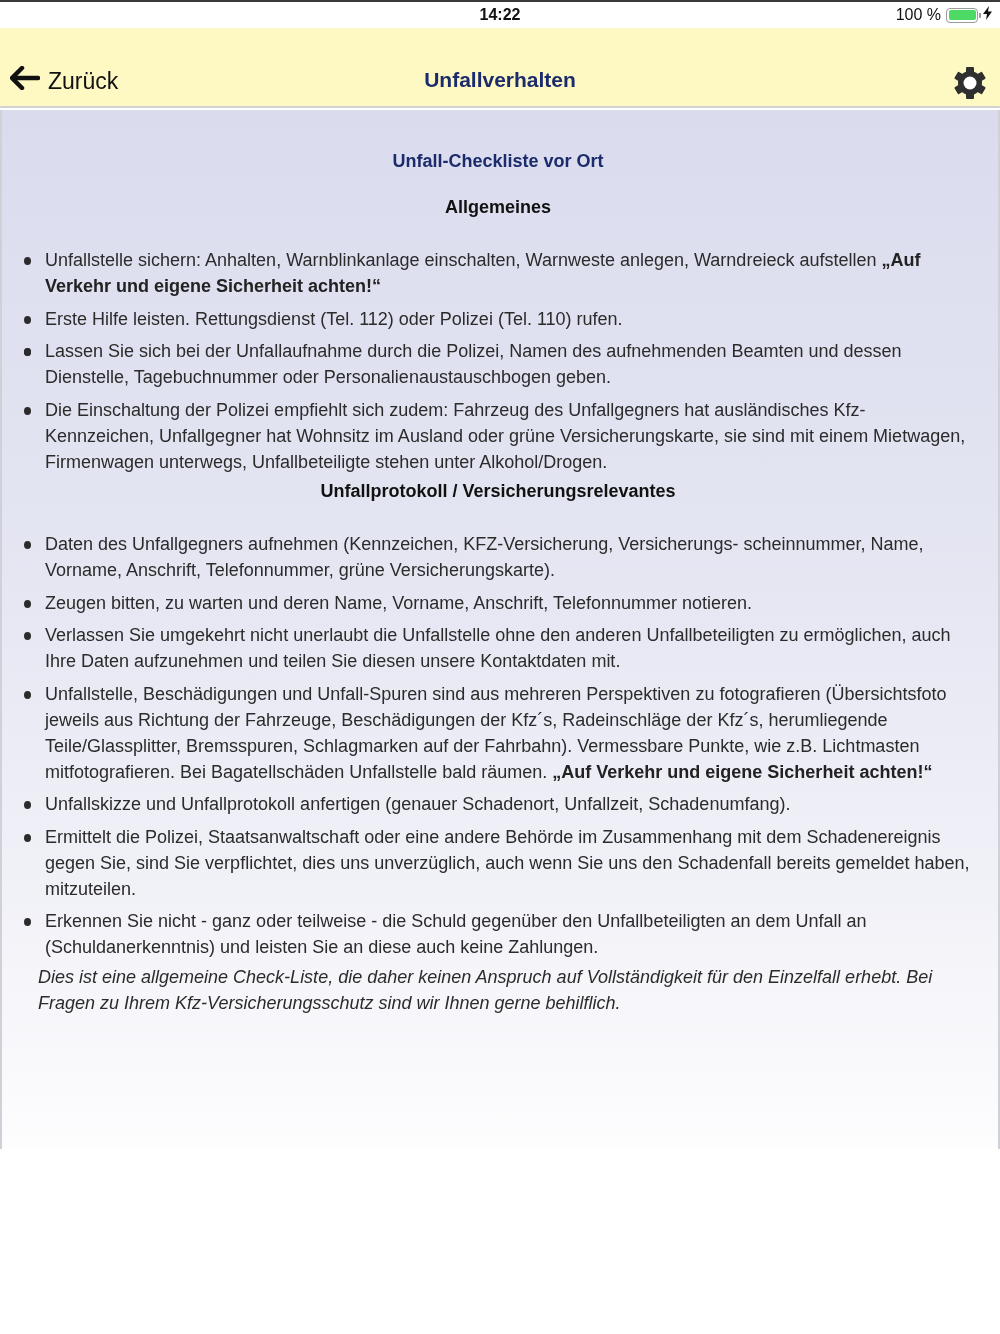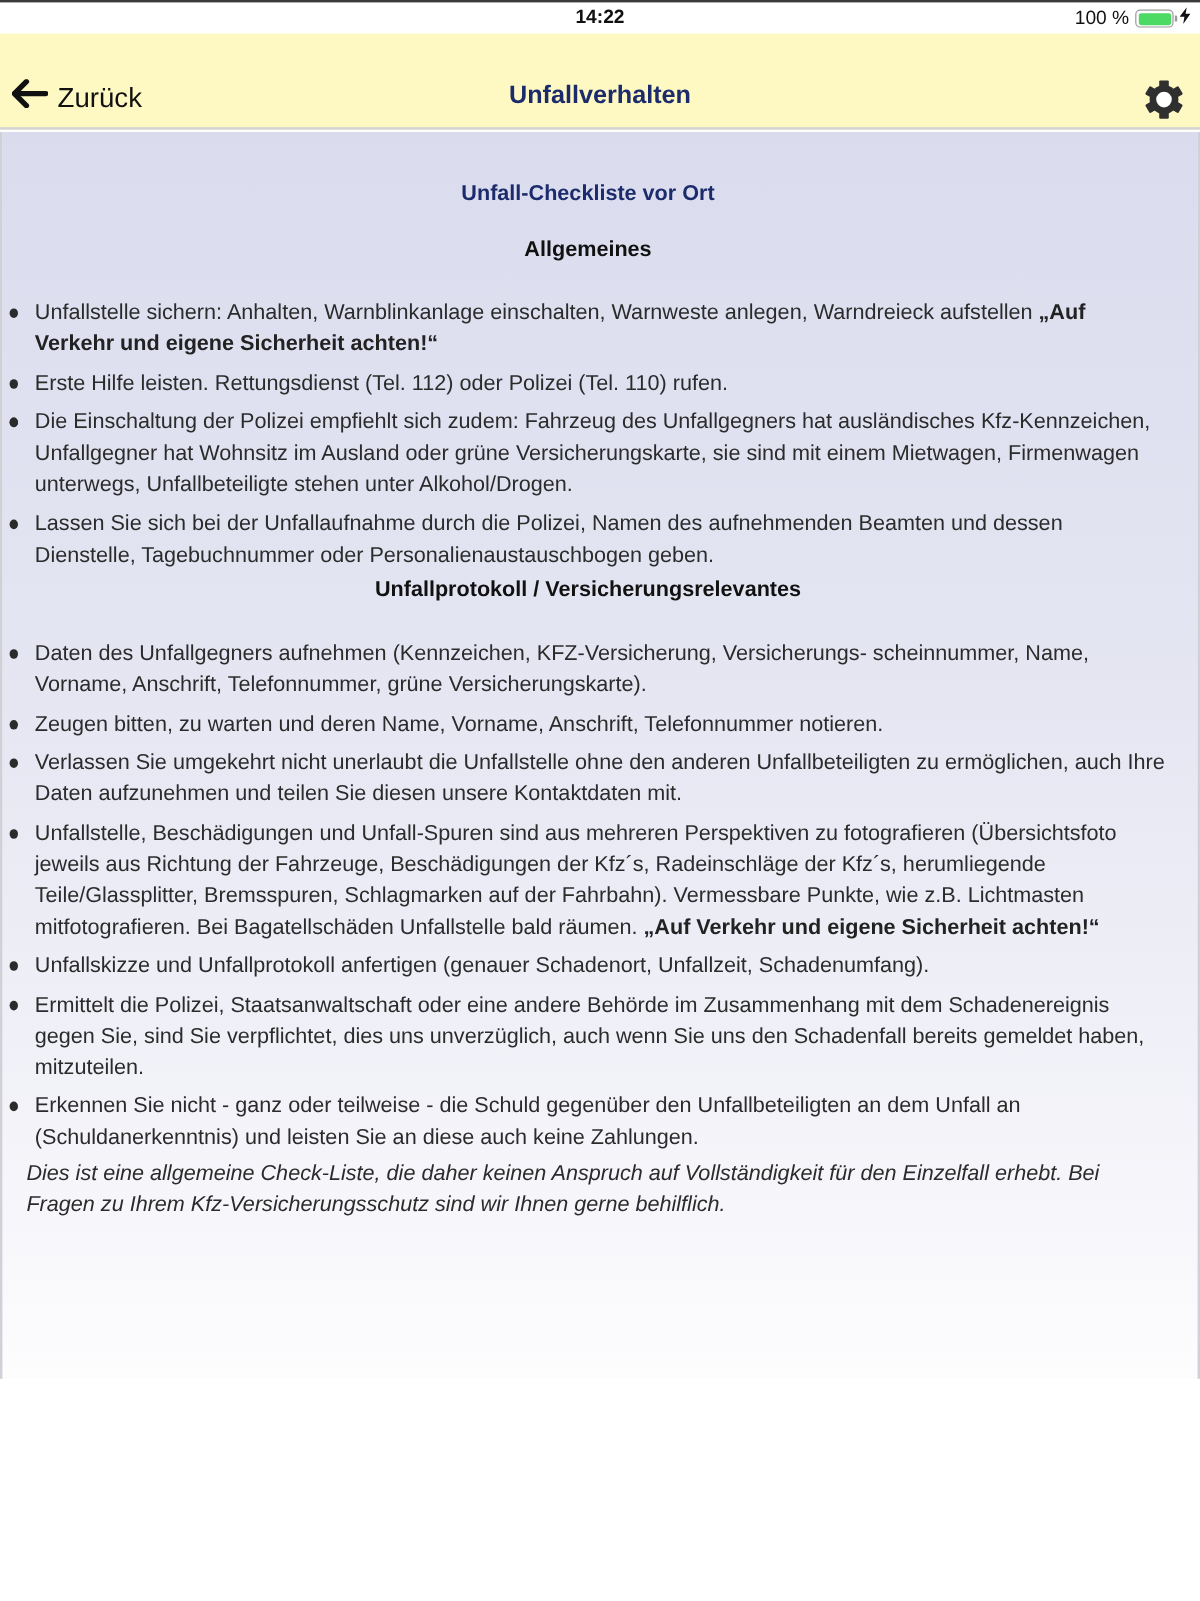--- a/index.html
+++ b/index.html
@@ -24,21 +24,21 @@
     border-bottom: 2px solid #d3d3d6;
   }
   .back-button { position: absolute; left: 10px; top: 38px; display: flex; align-items: center; gap: 8px; cursor: pointer; font-size: 23px; color: #111; }
   .nav-title { position: absolute; left: 0; right: 0; top: 40px; text-align: center; font-size: 21px; font-weight: bold; color: #1b2b6b; }
   .settings-button { position: absolute; right: 12px; top: 37px; width: 36px; height: 36px; cursor: pointer; }
 
   .content {
     position: absolute; top: 110px; left: 0; width: 1000px; height: 1039px;
     background: linear-gradient(to bottom, #dadcee 0%, #e5e6f2 45%, #f1f1f8 75%, #fdfdfe 100%);
     border-left: 2px solid #cfd0d8; border-right: 2px solid #cfd0d8;
-    padding: 0 24px 0 4px;
+    padding: 0 24px 0 20px;
   }
   .doc-title { text-align: center; font-size: 18px; color: #1b2b6b; margin-top: 41px; height: 24px; }
   .section-heading { text-align: center; font-size: 18px; font-weight: bold; color: #111; }
   .section-heading.first { margin-top: 22px; margin-bottom: 29px; }
   .section-heading.second { margin-top: 6px; margin-bottom: 29px; }
 
   ul.checklist { list-style: none; }
   ul.checklist li {
     position: relative; padding-left: 23px; font-size: 18px; line-height: 26px;
     margin-bottom: 6.5px; color: #2b2b2b;
@@ -109,22 +109,22 @@
 </div>
 
 <div class="content">
   <h1 class="doc-title">Unfall-Checkliste vor Ort</h1>
 
   <h2 class="section-heading first">Allgemeines</h2>
   <ul class="checklist">
     <li><span class="bullet"></span><span>Unfallstelle sichern: Anhalten, Warnblinkanlage einschalten, Warnweste anlegen, Warndreieck aufstellen </span><b>„Auf Verkehr und eigene Sicherheit achten!“</b></li>
     <li><span class="bullet"></span><span>Erste Hilfe leisten. Rettungsdienst (Tel. 112) oder Polizei (Tel. 110) rufen.</span></li>
     <li><span class="bullet"></span></li>
+    <li><span class="bullet"></span><span>Lassen Sie sich bei der Unfallaufnahme durch die Polizei, Namen des aufnehmenden Beamten und dessen Dienstelle, Tagebuchnummer oder Personalienaustauschbogen geben.</span></li>
     <li><span class="bullet"></span><span>Die Einschaltung der Polizei empfiehlt sich zudem: Fahrzeug des Unfallgegners hat ausländisches Kfz-Kennzeichen, Unfallgegner hat Wohnsitz im Ausland oder grüne Versicherungskarte, sie sind mit einem Mietwagen, Firmenwagen unterwegs, Unfallbeteiligte stehen unter Alkohol/Drogen.</span></li>
-    <li><span class="bullet"></span><span>Lassen Sie sich bei der Unfallaufnahme durch die Polizei, Namen des aufnehmenden Beamten und dessen Dienstelle, Tagebuchnummer oder Personalienaustauschbogen geben.</span></li>
   </ul>
 
   <h2 class="section-heading second">Unfallprotokoll / Versicherungsrelevantes</h2>
   <ul class="checklist">
     <li><span class="bullet"></span><span>Daten des Unfallgegners aufnehmen (Kennzeichen, KFZ-Versicherung, Versicherungs- scheinnummer, Name, Vorname, Anschrift, Telefonnummer, grüne Versicherungskarte).</span></li>
     <li><span class="bullet"></span><span>Zeugen bitten, zu warten und deren Name, Vorname, Anschrift, Telefonnummer notieren.</span></li>
     <li><span class="bullet"></span><span>Verlassen Sie umgekehrt nicht unerlaubt die Unfallstelle ohne den anderen Unfallbeteiligten zu ermöglichen, auch Ihre Daten aufzunehmen und teilen Sie diesen unsere Kontaktdaten mit.</span></li>
     <li><span class="bullet"></span><span>Unfallstelle, Beschädigungen und Unfall-Spuren sind aus mehreren Perspektiven zu fotografieren (Übersichtsfoto jeweils aus Richtung der Fahrzeuge, Beschädigungen der Kfz´s, Radeinschläge der Kfz´s, herumliegende Teile/Glassplitter, Bremsspuren, Schlagmarken auf der Fahrbahn). Vermessbare Punkte, wie z.B. Lichtmasten mitfotografieren. Bei Bagatellschäden Unfallstelle bald räumen. </span><b>„Auf Verkehr und eigene Sicherheit achten!“</b></li>
     <li><span class="bullet"></span><span>Unfallskizze und Unfallprotokoll anfertigen (genauer Schadenort, Unfallzeit, Schadenumfang).</span></li>
     <li><span class="bullet"></span><span>Ermittelt die Polizei, Staatsanwaltschaft oder eine andere Behörde im Zusammenhang mit dem Schadenereignis gegen Sie, sind Sie verpflichtet, dies uns unverzüglich, auch wenn Sie uns den Schadenfall bereits gemeldet haben, mitzuteilen.</span></li>

